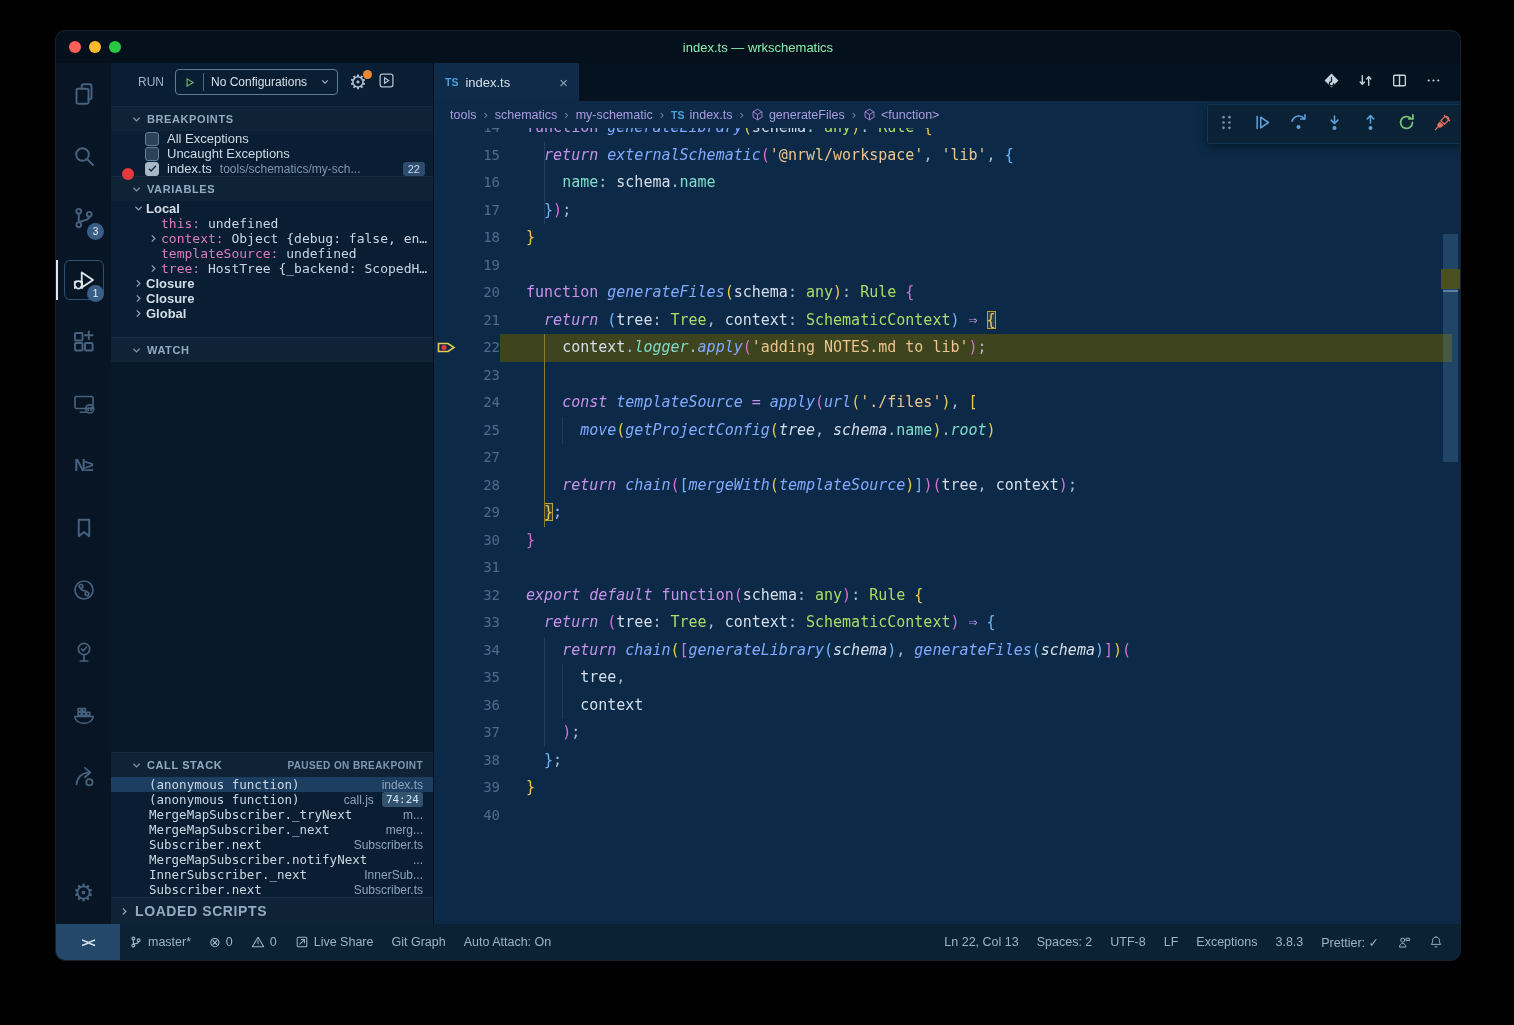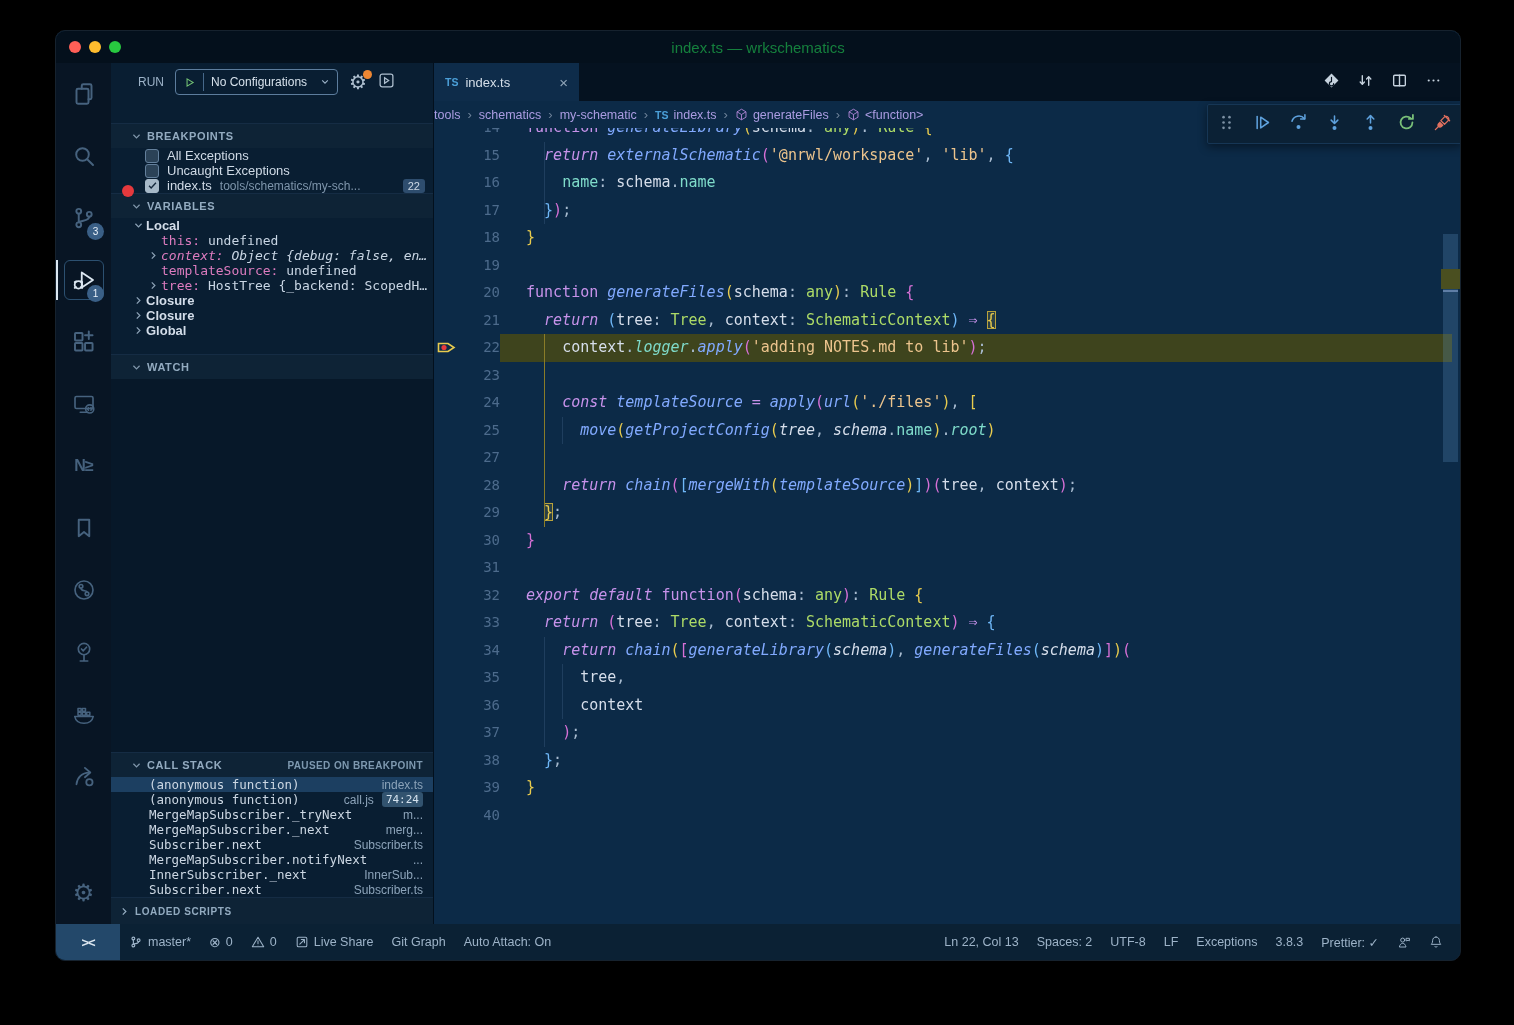--- a/index.html
+++ b/index.html
@@ -5,39 +5,39 @@
   html,body{margin:0;padding:0}
   body{width:1514px;height:1025px;background:#000;position:relative;overflow:hidden;
        font-family:"Liberation Sans",sans-serif;-webkit-font-smoothing:antialiased}
   svg{display:block}
   .window{position:absolute;left:55px;top:30px;width:1404px;height:929px;border-radius:10px;
           background:#0c2a47;overflow:hidden;display:flex;flex-direction:column;border:1px solid #16222e}
   
   .titlebar{flex:0 0 32px;background:#04101c;display:flex;align-items:center;justify-content:center;position:relative}
   .traffic{position:absolute;left:13px;top:10px;display:flex;gap:8px}
   .tl{width:12px;height:12px;border-radius:50%}
-  .tb-title{font-size:15px;color:#15803d}
+  .tb-title{font-size:13px;color:#86efac}
   
   .main{flex:1;display:flex;min-height:0}
   
   .abar{flex:0 0 55px;background:#081524;display:flex;flex-direction:column}
   .ab-item{height:62px;display:flex;align-items:center;justify-content:center;position:relative;color:#46627e}
   .ab-item svg{width:24px;height:24px}
   .ab-item.active{color:#dce7f1}
   .ab-item.active::before{content:'';position:absolute;left:0;top:11px;width:2px;height:40px;background:#dce7f1}
   .ab-item.active .ab-box{border:1px solid #2c5070;border-radius:6px;padding:7px}
   .ab-badge{position:absolute;right:7px;bottom:9px;min-width:17px;height:17px;border-radius:9px;background:#3a5f86;
             color:#eaf2fa;font-size:10px;display:flex;align-items:center;justify-content:center;padding:0 3px;box-sizing:border-box}
   .ab-bottom{margin-top:auto}
   .nx-glyph{font-size:16px;font-weight:bold;letter-spacing:-1px}
   .gear-glyph{font-size:24px;line-height:1}
   
   .sidebar{flex:0 0 322px;background:#091e32;border-right:1px solid #03101d;display:flex;flex-direction:column;
            font-size:13px;color:#cfdae6;min-height:0}
-  .run-row{flex:0 0 38px;display:flex;align-items:center;padding-left:27px;gap:11px;margin-bottom:22px}
+  .run-row{flex:0 0 38px;display:flex;align-items:center;padding-left:27px;gap:11px;margin-bottom:5px}
   .run-label{font-size:12px;color:#9db3c8}
   .run-dd{width:163px;height:26px;border:1px solid #5d7d9d;border-radius:4px;display:flex;align-items:center;
           padding:0 7px;gap:7px;box-sizing:border-box}
   .run-play{color:#75c475;border-right:1px solid #46688a;padding-right:7px;display:flex;align-items:center;height:18px}
   .run-cfg{font-size:12px;color:#d5e0ea;flex:1;white-space:nowrap}
   .run-chev{color:#9db3c8}
   .gear-wrap{position:relative;color:#aebfcf;font-size:20px;line-height:1}
   .gear-dot{position:absolute;top:-2px;right:-5px;width:9px;height:9px;border-radius:50%;background:#ed8733}
   .console-btn{color:#aebfcf}
   .sec-head{flex:0 0 24px;background:#0e2336;border-top:1px solid #152c44;display:flex;align-items:center;gap:5px;
@@ -58,31 +58,31 @@
   .var-val{color:#c9d6e4;white-space:nowrap;overflow:hidden}
   .ws-body{flex:1 1 auto;background:#071829;min-height:0}
   .cs-row{flex:0 0 26px;display:flex;align-items:center;padding:0 10px 0 38px}
   .cs-row.sel{background:#1c3f61}
   .cs-name{font-family:"DejaVu Sans Mono",monospace;font-size:12.5px;color:#ccd7e3;white-space:nowrap}
   .cs-file{margin-left:auto;font-size:12px;color:#8c a}
   .cs-file{margin-left:auto;font-size:12px;color:#8ca3b9;white-space:nowrap}
   .cs-badge{margin-left:8px;background:#32536f;color:#d5e2ee;font-size:11px;padding:1px 4px;border-radius:3px;
             font-family:"DejaVu Sans Mono",monospace}
   .ls-head{flex:0 0 26px;background:#0e2336;border-top:1px solid #152c44;display:flex;align-items:center;gap:5px;
-           padding-left:8px;font-size:10px;font-weight:bold;color:#93abc0;letter-spacing:.6px}
+           padding-left:8px;font-size:14px;font-weight:bold;color:#93abc0;letter-spacing:.6px}
   
   .editor{flex:1;display:flex;flex-direction:column;background:#0c2a47;position:relative;min-width:0}
   .tabbar{flex:0 0 38px;background:#051220;display:flex;align-items:stretch}
   .tab{width:145px;background:#0e2c4a;display:flex;align-items:center;gap:7px;padding:0 11px;box-sizing:border-box}
   .ts-badge{color:#4b9fd8;font-weight:bold;font-size:10.5px}
   .tab-label{font-size:13px;color:#d5dfe9}
   .tab-close{margin-left:auto;color:#90a5b8;font-size:15px}
   .tab-actions{margin-left:auto;display:flex;align-items:center;gap:17px;padding-right:18px;color:#c6d2de}
   .tab-actions svg{width:17px;height:17px}
-  .crumbs{flex:0 0 27px;display:flex;align-items:center;gap:7px;font-size:12.5px;background:#0c2a47}
+  .crumbs{flex:0 0 27px;display:flex;align-items:center;gap:7px;padding-left:16px;font-size:12.5px;background:#0c2a47}
   .crumb{color:#ab9ce2;display:flex;align-items:center;gap:5px}
   .crumb-sep{color:#6d8299;font-size:13px}
   .sym-icon{color:#b388d9}
   
   .code-wrap{flex:1;position:relative;overflow:hidden;font-family:"DejaVu Sans Mono",monospace}
   .code-lines{position:absolute;top:-14px;left:0;right:8px}
   .cl{display:flex;height:27.5px;position:relative}
   .cl.cur{background:linear-gradient(90deg,transparent 66px,#3e441d 66px)}
   .cl .bpc{width:24px;flex:0 0 24px;display:flex;align-items:center;justify-content:center}
   .cl .ln{width:42px;flex:0 0 42px;text-align:right;color:#4d6b8c;font-size:14px;line-height:27.5px}
@@ -321,21 +321,21 @@
               <svg width="11" height="11" viewBox="0 0 16 16" fill="none" stroke="currentColor" stroke-width="1.8">
                 <path d="M3.5 5.5L8 10l4.5-4.5"></path>
               </svg>
             </span>
             <span class="var-group-label">Local</span>
           </div>
           <div class="var-row" style="padding-left: 37px;">
             <span class="var-chev"></span>
             <span class="var-mono"><span class="var-name">this: </span><span class="var-val">undefined</span></span>
           </div>
-          <div class="var-row" style="padding-left: 37px; font-style: italic;">
+          <div class="var-row" style="padding-left: 37px;">
             <span class="var-chev">
               <svg width="11" height="11" viewBox="0 0 16 16" fill="none" stroke="currentColor" stroke-width="1.8">
                 <path d="M5.5 3.5L10 8l-4.5 4.5"></path>
               </svg>
             </span>
             <span class="var-mono"><span class="var-name">context: </span><span class="var-val">Object {debug: false, en…</span></span>
           </div>
           <div class="var-row" style="padding-left: 37px;">
             <span class="var-chev"></span>
             <span class="var-mono"><span class="var-name">templateSource: </span><span class="var-val">undefined</span></span>

